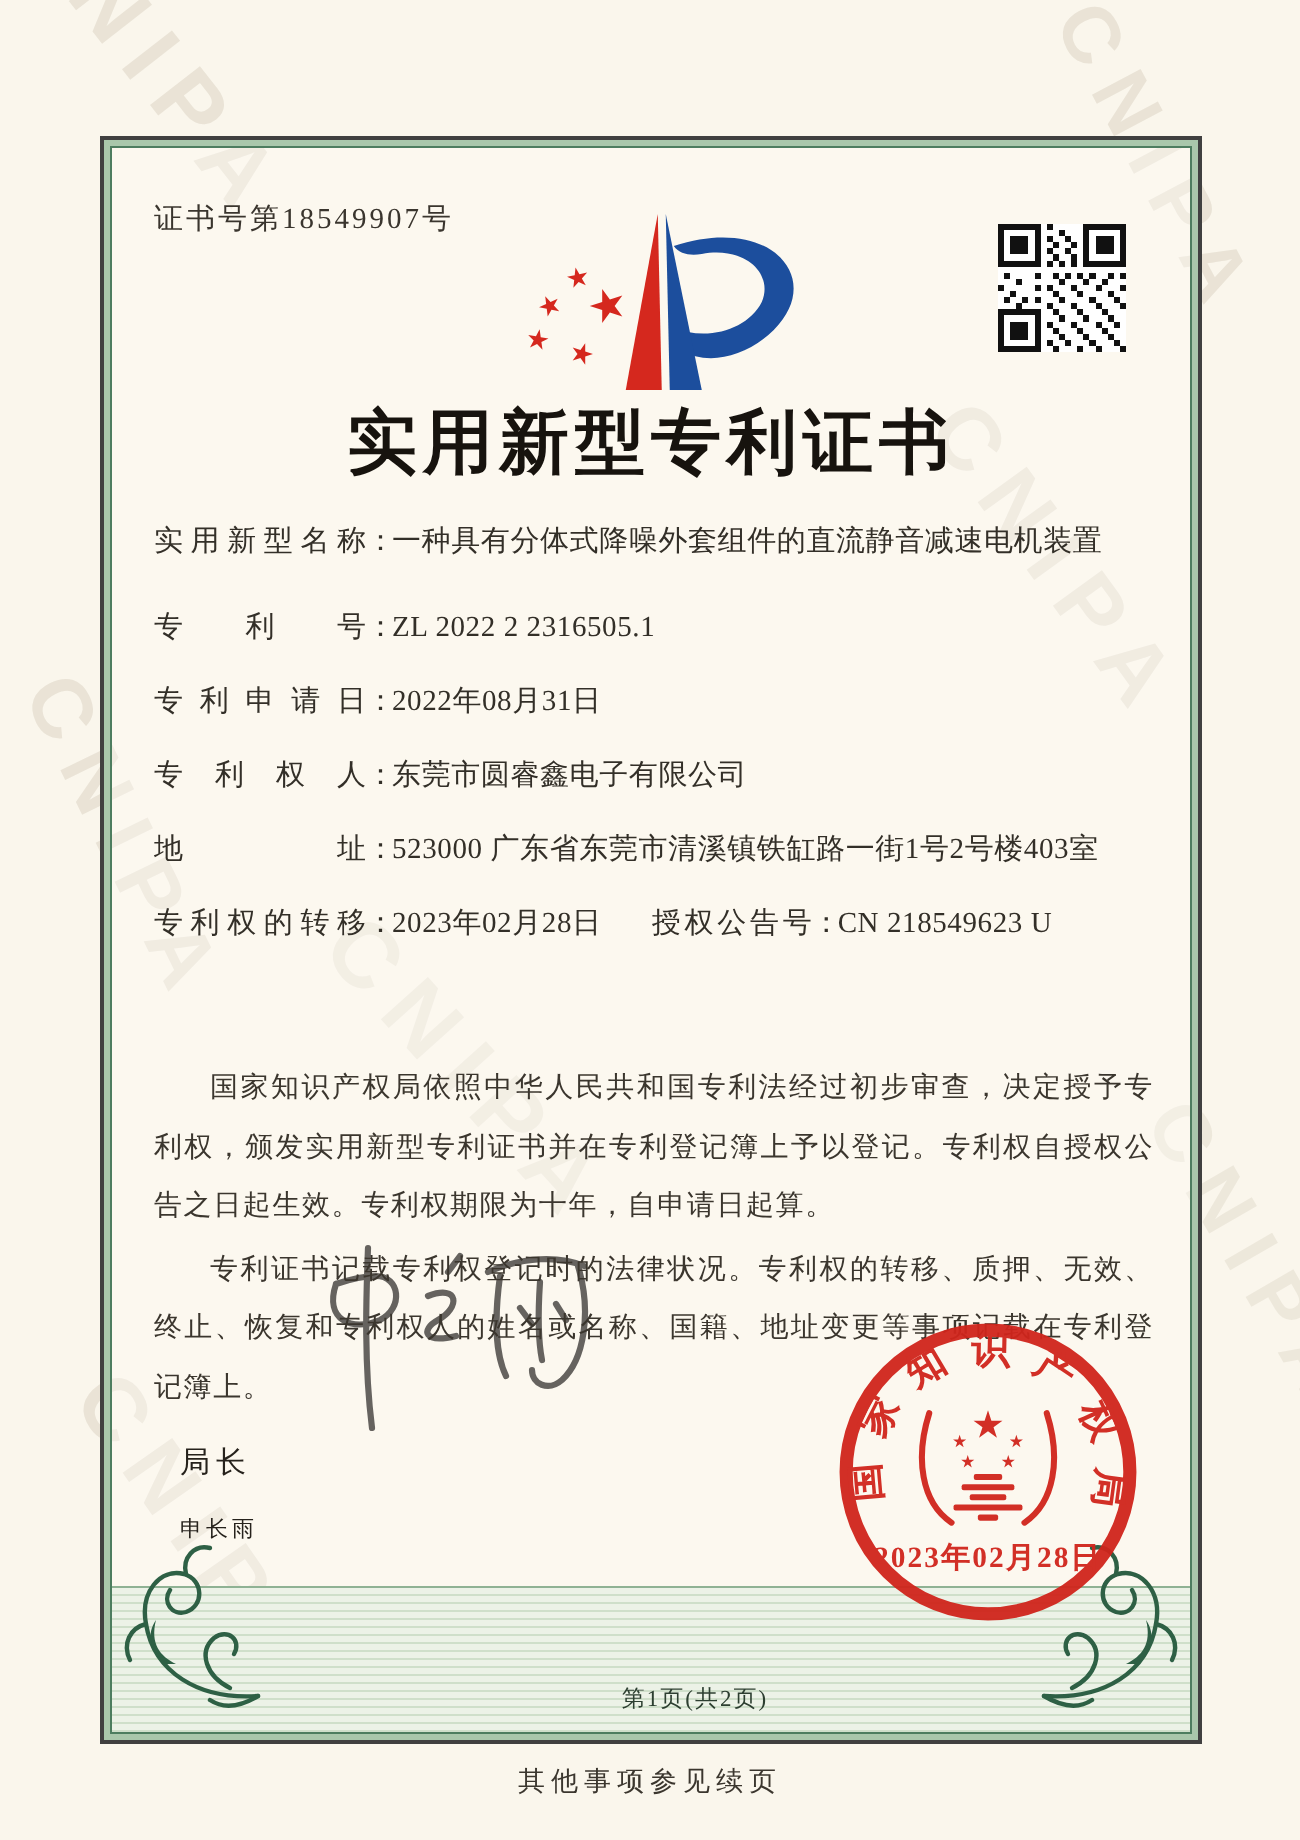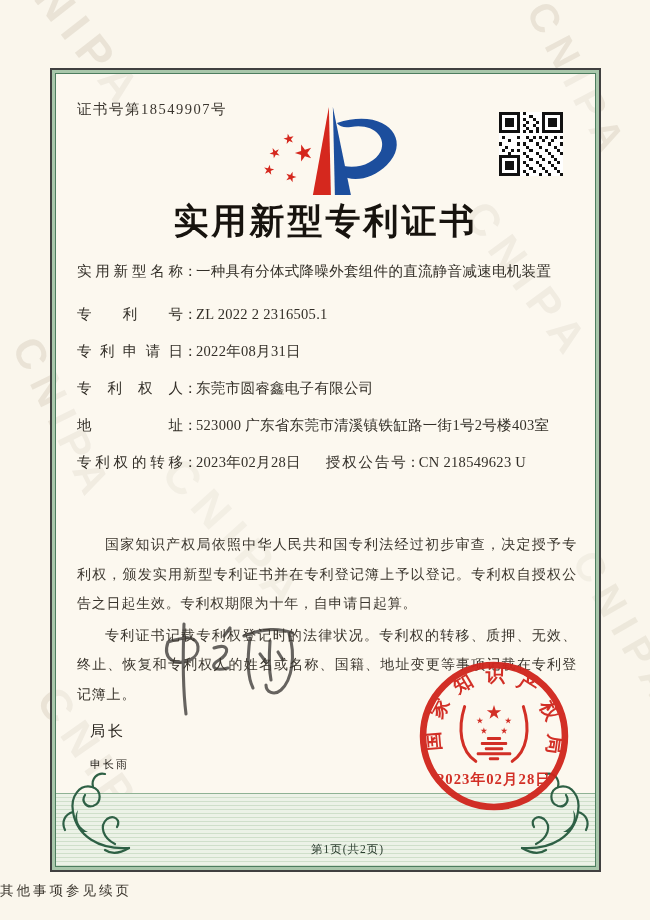--- a/index.html
+++ b/index.html
@@ -67,21 +67,21 @@
     background:repeating-linear-gradient(0deg,#cfdfca 0 1px,#ecf2e7 1px 4px);
     border-top:1px solid #8fb294;
   }
   .page-num{position:absolute;left:0;right:0;bottom:9px;text-align:center;
     font-size:11.5px;letter-spacing:1px;color:#2d3f31;padding-left:44px;}
   .orn{position:absolute;width:78px;height:86px;top:-24px;}
   .orn-left{left:-3px;}
   .orn-right{right:-3px;transform:scaleX(-1);}
   
   .note{
-    position:absolute;left:0;width:650px;top:882px;text-align:left;z-index:1;
+    position:absolute;left:0;width:650px;top:882px;text-align:center;z-index:1;
     font-size:13.5px;letter-spacing:3px;color:#3b362e;
   }
 </style>
 </head>
 <body>
 
 <div class="wm wm1">CNIPA</div>
 <div class="wm wm2">CNIPA</div>
 <div class="wm wm3">CNIPA</div>
 <div class="wm wm4">CNIPA</div>

